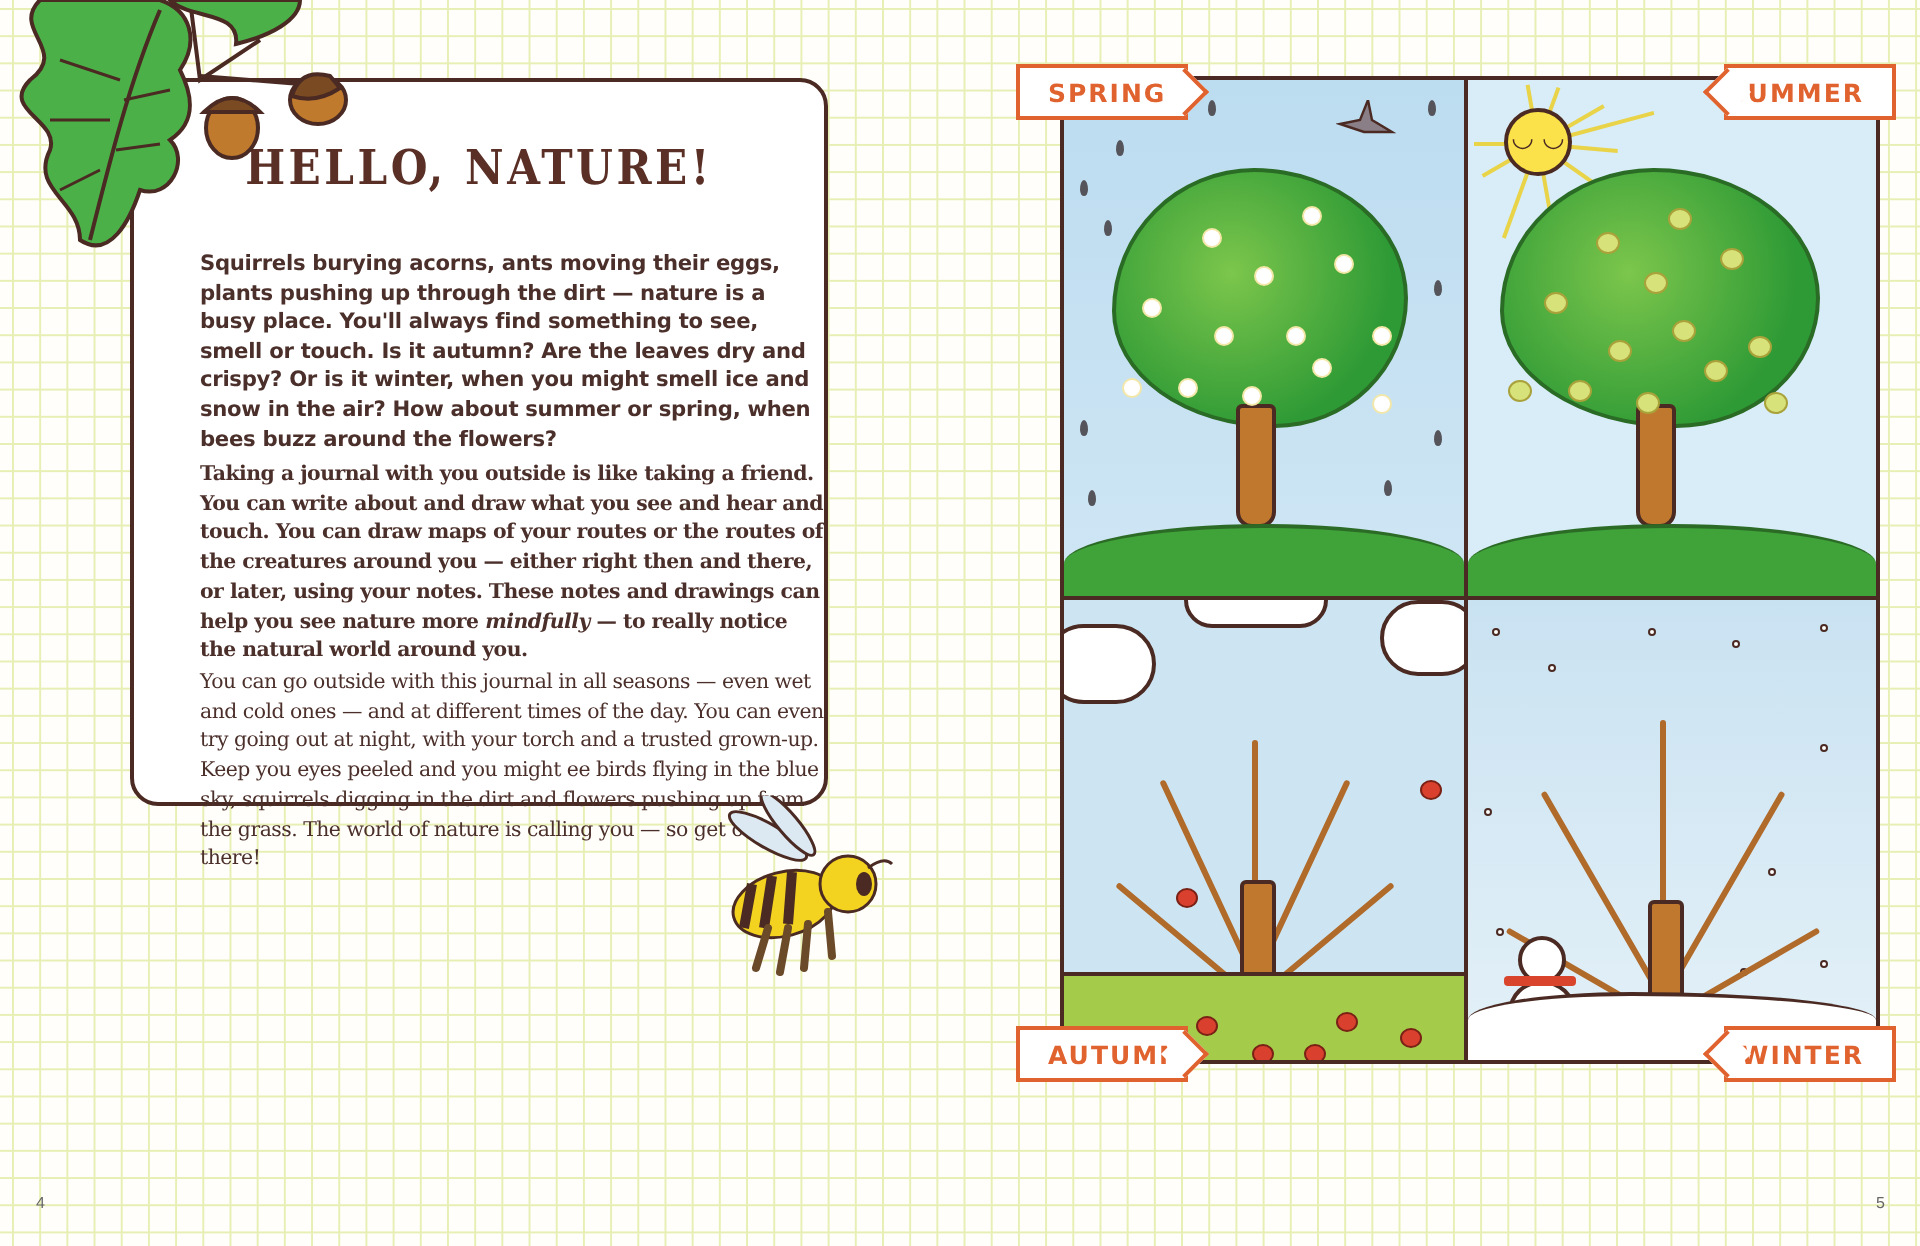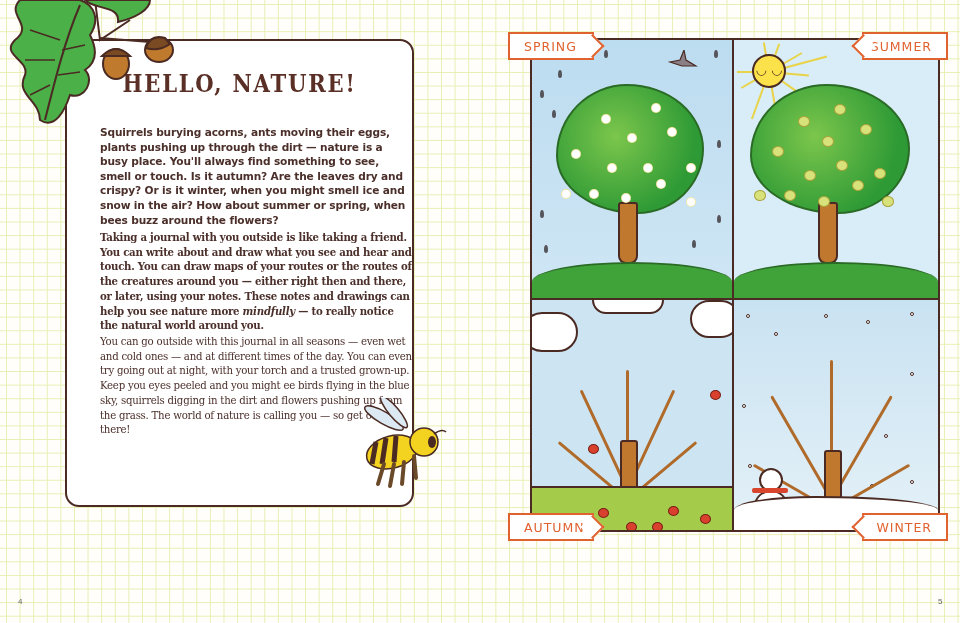--- a/index.html
+++ b/index.html
@@ -14,21 +14,21 @@
       background-position: 6px 4px;
       font-family: "Liberation Serif", serif;
     }
     .page { position: absolute; top: 0; height: 623px; width: 480px; }
     .page-left { left: 0; }
     .page-right { left: 480px; }
 
     .text-card {
       position: absolute;
       left: 65px; top: 39px;
-      width: 349px; height: 468px;
+      width: 349px; height: 364px;
       background: #ffffff;
       border: 2px solid #4a2a22;
       border-radius: 14px;
     }
     .title {
       position: absolute;
       left: 0; right: 0; top: 28px;
       text-align: center;
       font-family: "DejaVu Serif", serif;
       font-weight: bold;
@@ -175,21 +175,21 @@
 
     
     .season-label {
       position: absolute;
       height: 28px;
       padding: 0 14px;
       background: #ffffff;
       border: 2.5px solid #e0622f;
       color: #e0622f;
       font-family: "DejaVu Sans", sans-serif;
-      font-weight: normal;
+      font-weight: bold;
       font-size: 12.5px;
       letter-spacing: 1px;
       line-height: 23px;
       display: flex; align-items: center;
     }
     .season-label .arrow-tip {
       position: absolute; top: 50%;
       width: 17px; height: 17px;
       background: #fff;
       border-top: 2.5px solid #e0622f;

